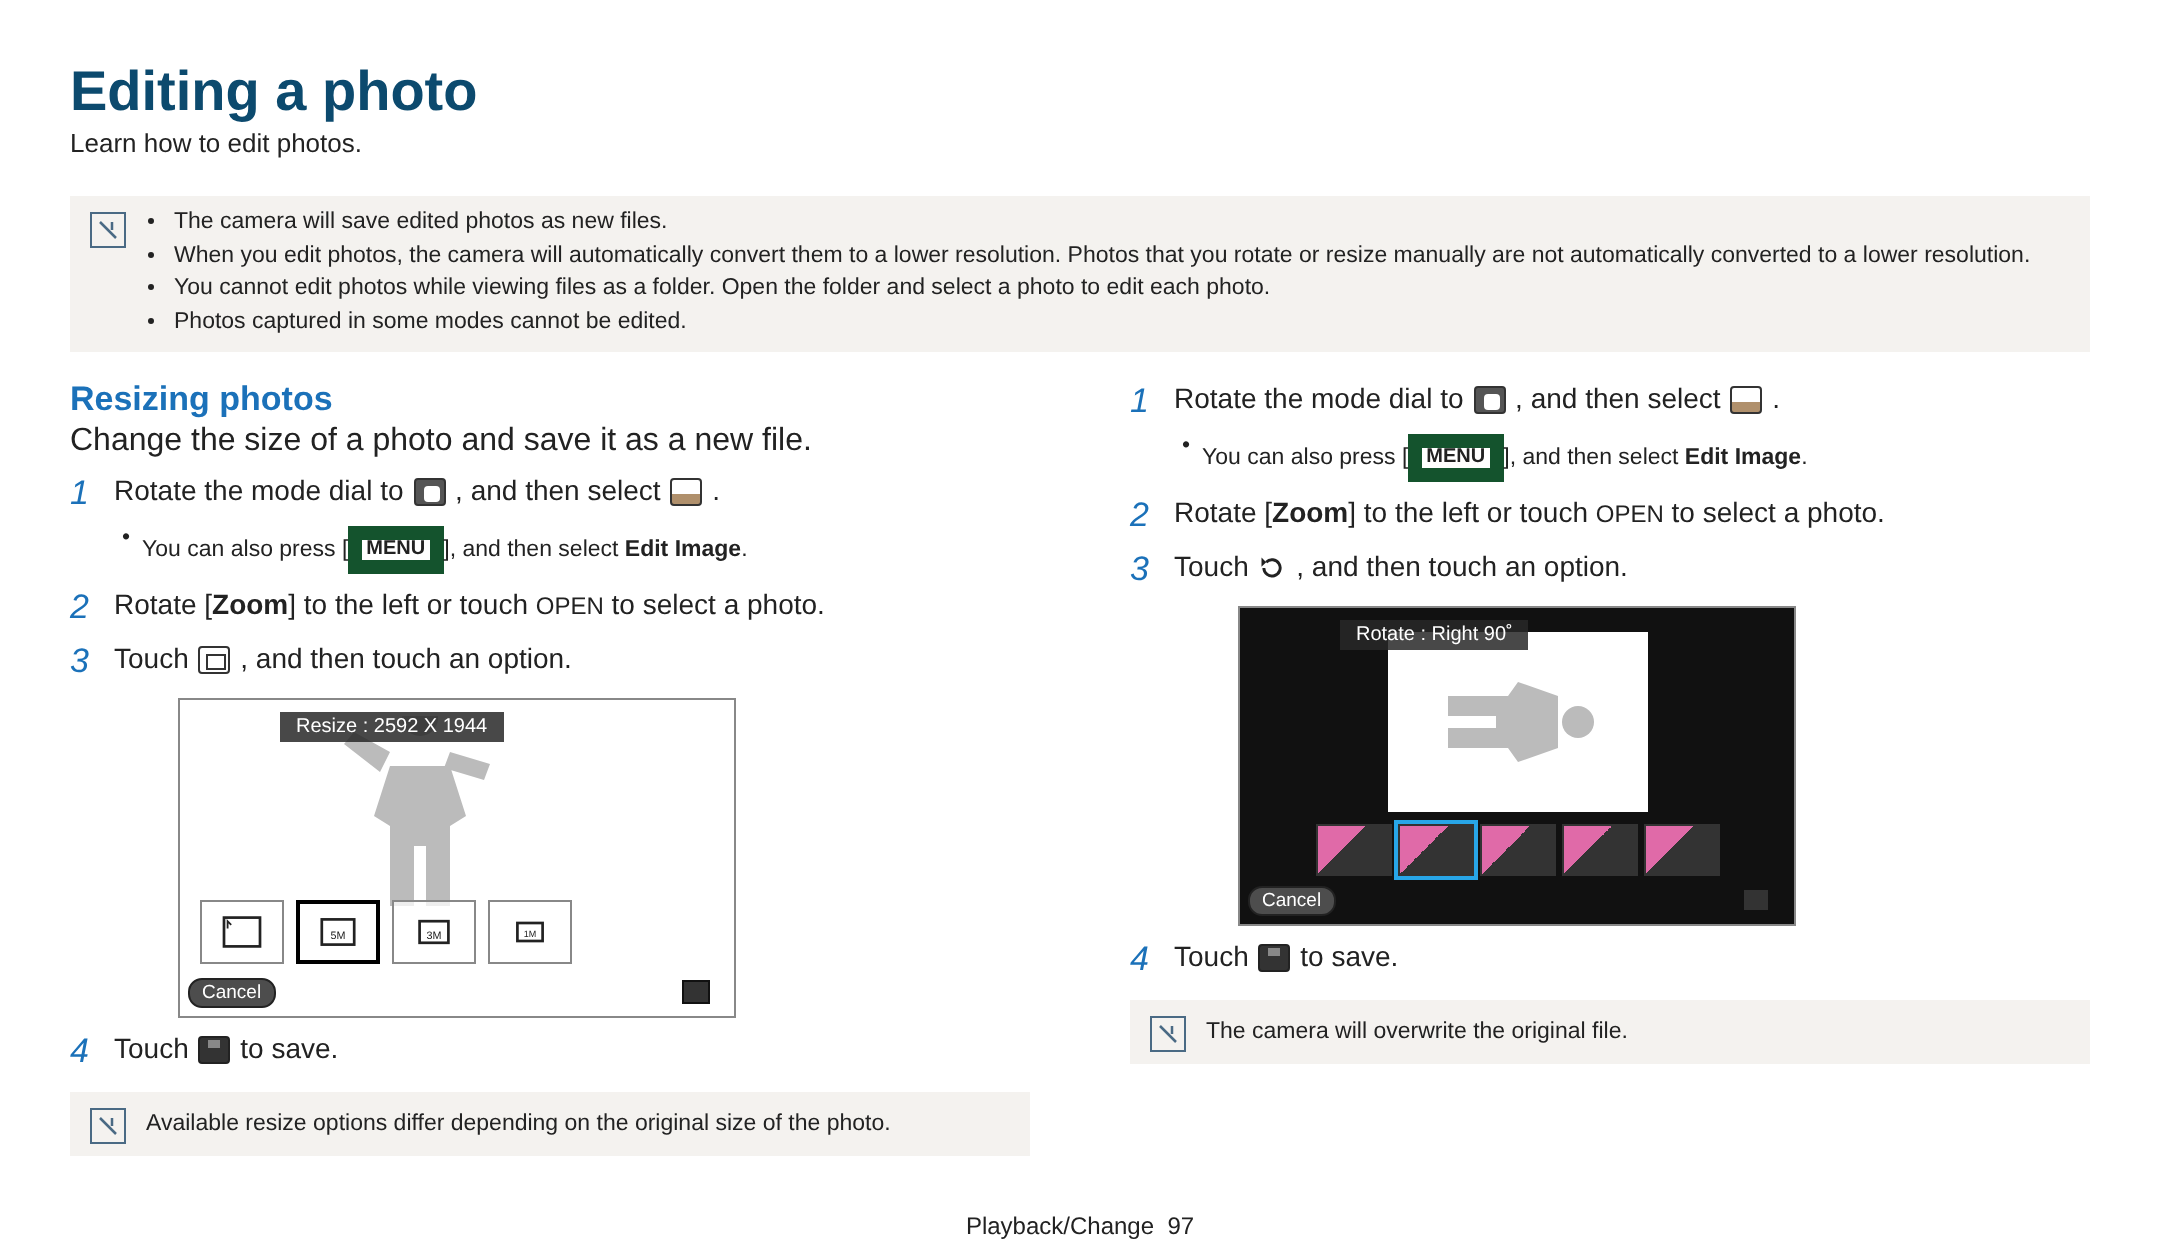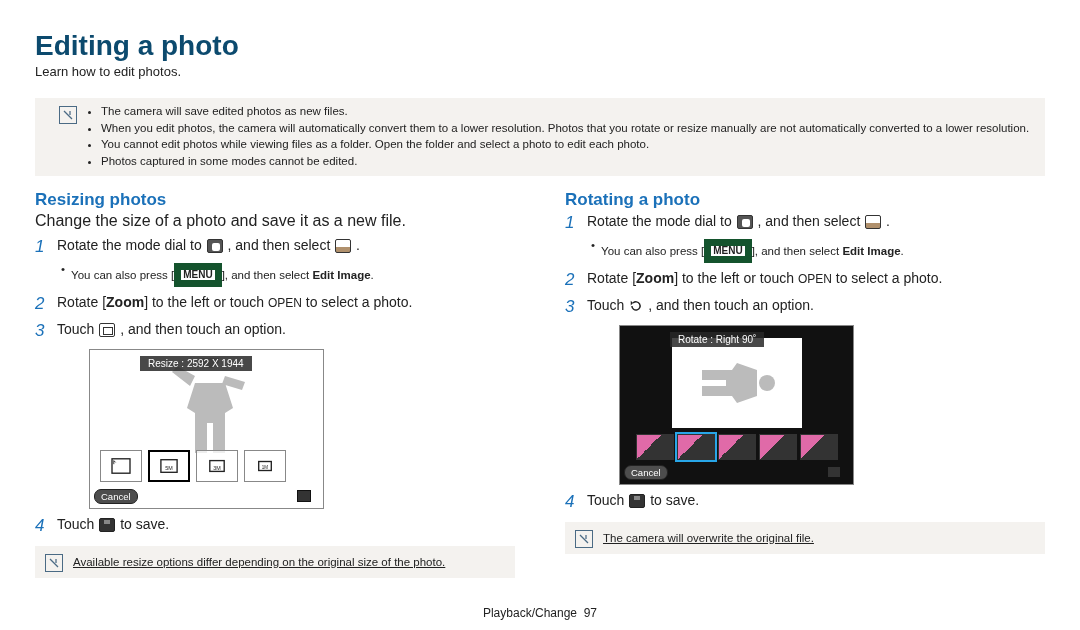--- a/index.html
+++ b/index.html
@@ -19,21 +19,21 @@
     font-size: 28px;
     font-weight: 700;
     margin: 0 0 2px 0;
   }
   .subtitle {
     font-size: 13px;
     margin: 0 0 6px 0;
   }
   .note-box {
     background: #f4f2ef;
-    padding: 6px 10px 6px 24px;
+    padding: 6px 10px 6px 10px;
     display: flex;
     gap: 10px;
     margin-bottom: 14px;
     margin-top: 19px;
   }
   .note-icon-outer {
     border: 1.2px solid #4a6a84;
     width: 18px; height: 18px;
     display: flex; align-items: center; justify-content: center;
     flex: 0 0 18px;
@@ -88,21 +88,21 @@
     content: ""; position: absolute; left: 4px; top: 1px; width: 6px; height: 4px; background: #888;
   }
   .smallcaps { font-variant: small-caps; font-size: 12px; }
   .menuframe {
     border: 7px solid #14532d; padding: 0 2px; font-size: 10px; font-weight: 600;
     display: inline-block; line-height: 1; vertical-align: 1px;
   }
 
   .screenshot {
     border: 1px solid #888;
-    width: 235px; height: 160px;
+    width: 279px; height: 160px;
     background: #000;
     margin: 6px 0 6px 54px;
     position: relative;
     color: #fff;
   }
   .screenshot .label-area {
     position: absolute; top: 6px; left: 50px;
     background: rgba(40,40,40,.85);
     padding: 2px 8px;
     font-size: 10px;
@@ -153,21 +153,21 @@
     display: flex; gap: 3px;
   }
   .rotate-scene .thumbs .th {
     width: 38px; height: 26px;
     background: linear-gradient(135deg, #e06aa8 40%, #333 40%);
     border: 1px solid #333;
   }
   .rotate-scene .thumbs .th.selected { outline: 2px solid #28a6e8; }
 
   .note-box.narrow { padding: 6px 10px; align-items: center; margin-top: 8px; font-size: 11.5px; }
-  .note-box.narrow .nt { flex: 1; text-decoration: underline; }
+  .note-box.narrow .nt { flex: 1; }
 
   .footer {
     position: absolute; left: 0; right: 0; bottom: 10px;
     text-align: center;
     font-size: 12px;
   }
   .footer .pn { font-weight: 400; }
 </style>
 </head>
 <body>
@@ -280,21 +280,20 @@
       <div class="note-icon-outer">
         <svg viewBox="0 0 24 24">
             <path fill="none" stroke="#4a6a84" stroke-width="2.5" d="M4 4 L20 20 M16 4 v8"></path>
           </svg>
       </div>
       <div class="nt">Available resize options differ depending on the original size of the photo.</div>
     </div>
   </div>
 
   <div class="col">
-    <h2>Rotating a photo</h2>
 
     <div class="step">
       <span class="num">1</span>
       <span>
         <span>Rotate the mode dial to </span>
         <span class="inline-icon dial"></span>
         <span>, and then select </span>
         <span class="inline-icon photo"></span>
         <span>.</span>
       </span>

